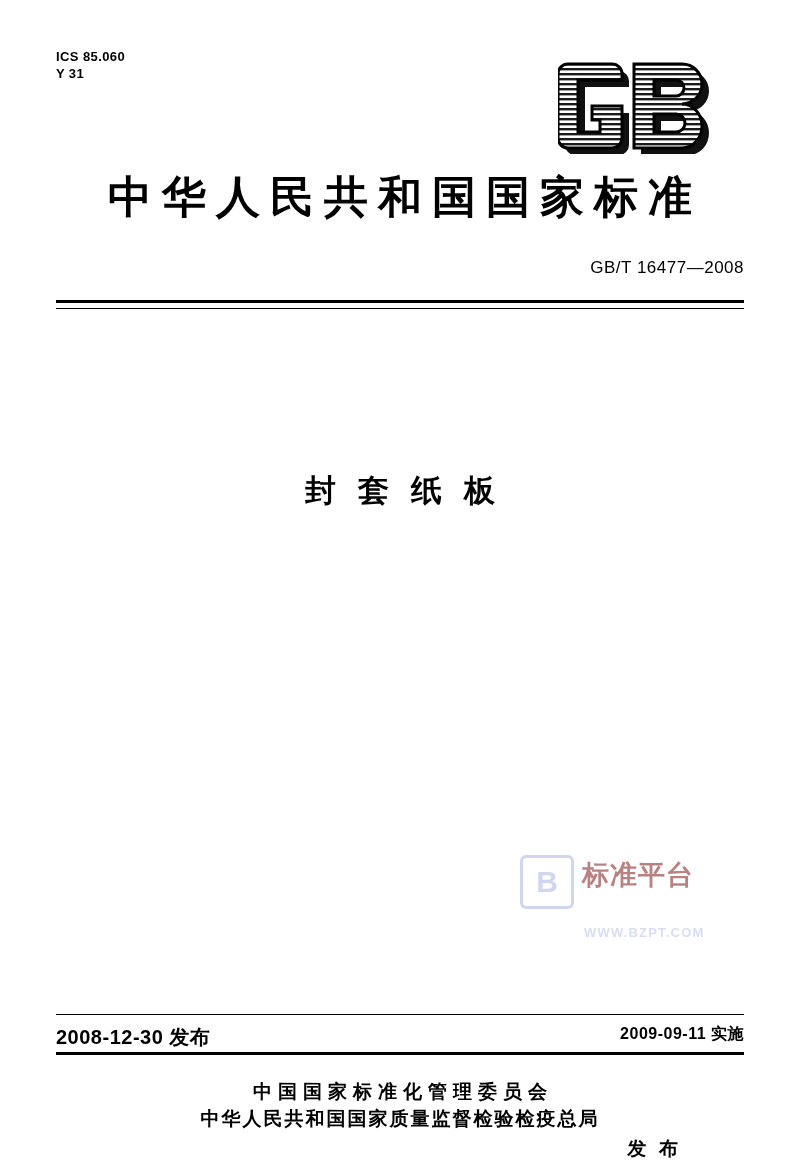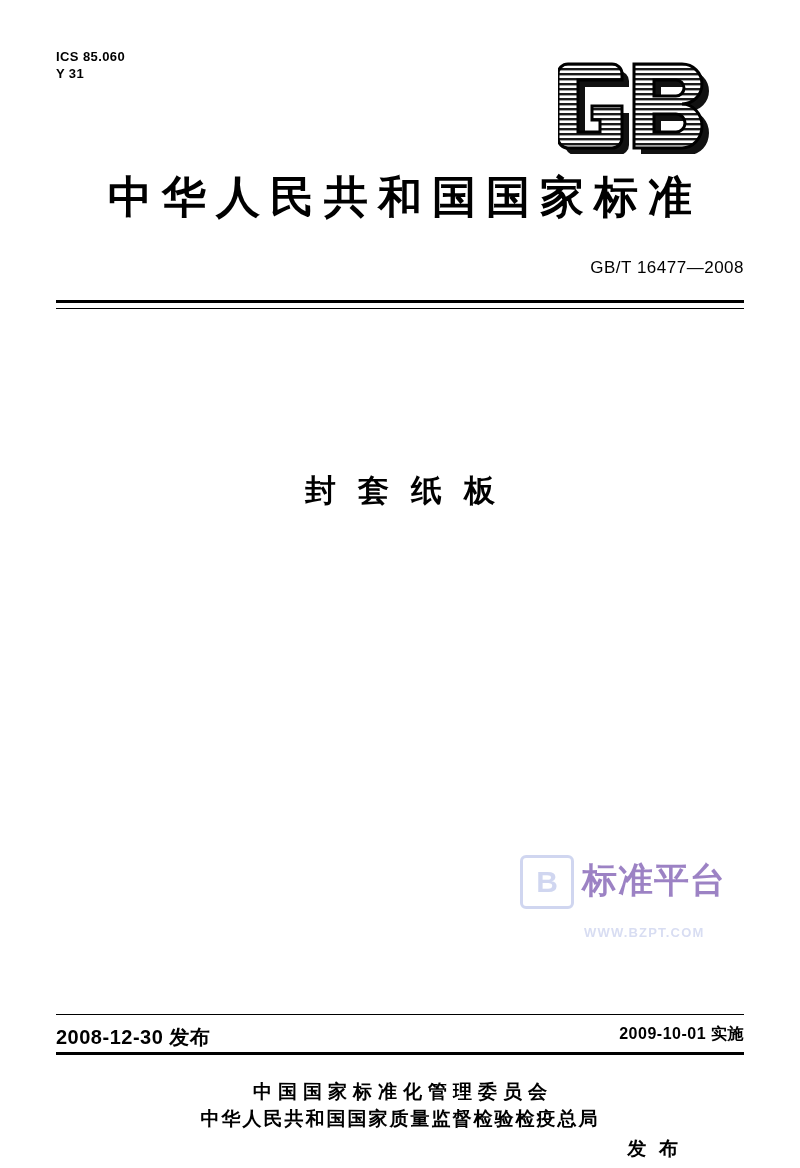--- a/index.html
+++ b/index.html
@@ -139,22 +139,22 @@
     font-size: 30px;
     color: #aab6e4;
     line-height: 1;
   }
   .wm-text {
     position: absolute;
     left: 62px;
     top: 2px;
     font-family: "Liberation Serif", serif;
     font-weight: bold;
-    font-size: 35px;
-    color: #4c1d95;
+    font-size: 27px;
+    color: #7f1d1d;
     letter-spacing: 1px;
   }
   .wm-url {
     position: absolute;
     left: 64px;
     top: 36px;
     font-family: "Liberation Sans", sans-serif;
     font-weight: bold;
     font-size: 13px;
     color: #b9c2e8;
@@ -273,21 +273,21 @@
   <div class="watermark">
     <div class="wm-badge">
       <span class="wm-badge-inner">B</span>
     </div>
     <div class="wm-text">标准平台</div>
     <div class="wm-url">WWW.BZPT.COM</div>
   </div>
 
   <div class="rule-bottom-thin"></div>
   <div class="issue-date">2008-12-30 发布</div>
-  <div class="effect-date">2009-10-01 实施</div>
+  <div class="effect-date">2009-09-11 实施</div>
   <div class="rule-bottom-thick"></div>
 
   <div class="publishers">
     <span class="pub-line spaced">中国国家标准化管理委员会</span>
     <span class="pub-line">中华人民共和国国家质量监督检验检疫总局</span>
   </div>
   <div class="publish-word">发 布</div>
 
 </div>
 

